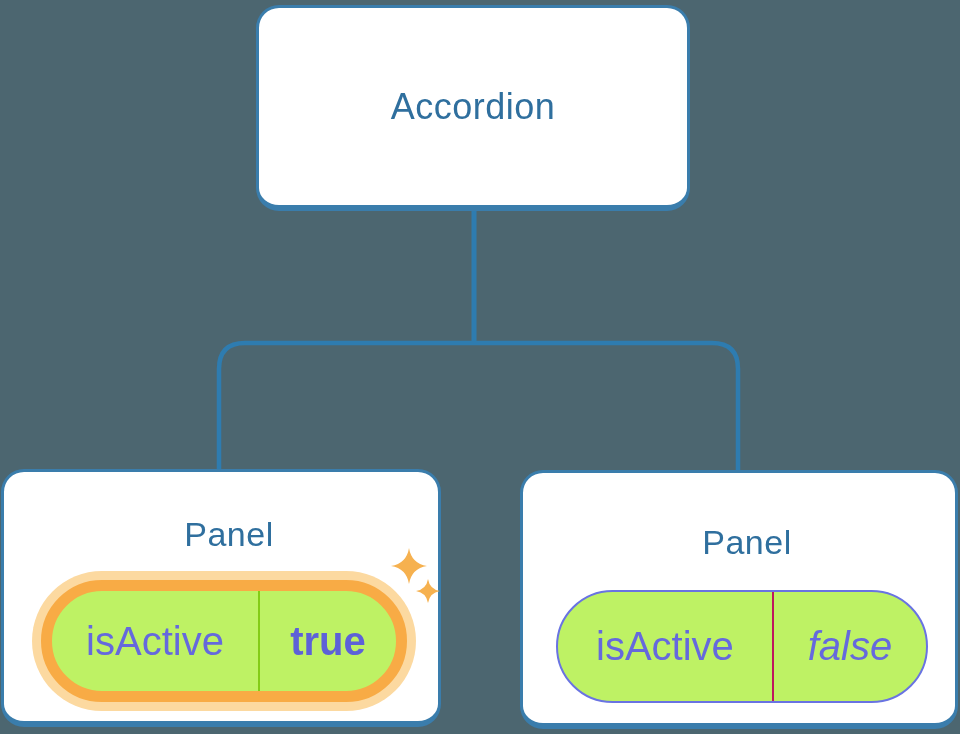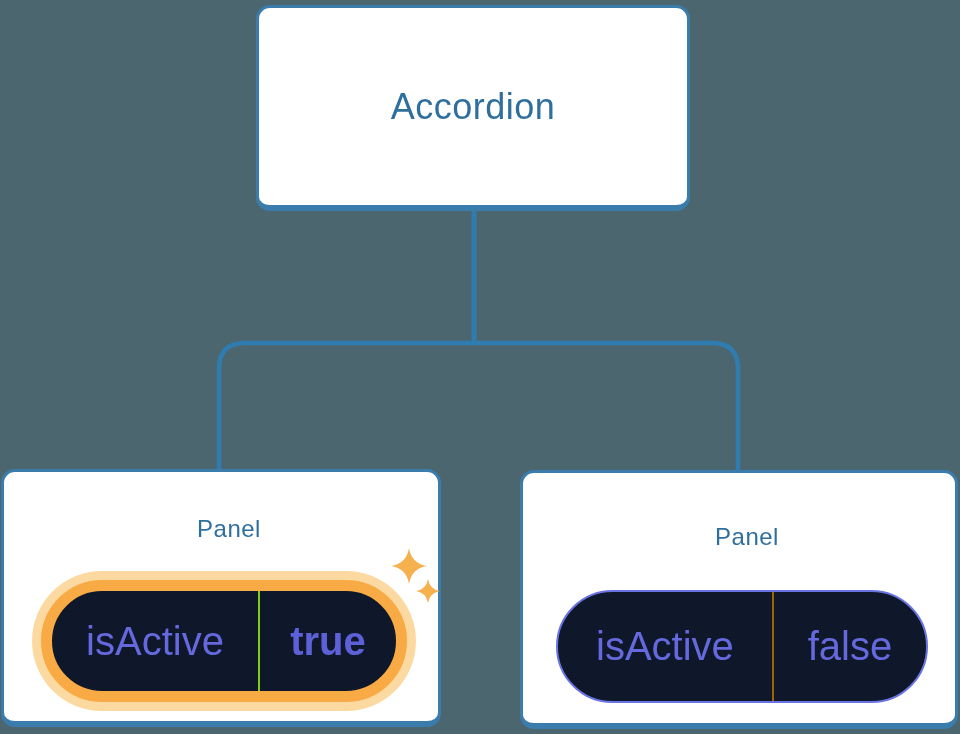--- a/index.html
+++ b/index.html
@@ -15,21 +15,21 @@
     position: absolute;
     left: 0; top: 0;
     width: 960px; height: 734px;
     z-index: 0;
   }
   .node {
     position: absolute;
     background: #ffffff;
     border: 3px solid #3a7dac;
     border-bottom-width: 6px;
-    border-radius: 14px;
+    border-radius: 23px;
     box-sizing: border-box;
     z-index: 1;
   }
   .root-node {
     left: 256px; top: 5px;
     width: 434px; height: 206px;
     display: flex;
     align-items: center;
     justify-content: center;
   }
@@ -39,29 +39,29 @@
     font-weight: 500;
     letter-spacing: 0.5px;
   }
   .panel-left  { left: 1px;   top: 469px; width: 440px; height: 258px; }
   .panel-right { left: 520px; top: 470px; width: 438px; height: 259px; }
   .node-title {
     position: absolute;
     left: 16px; right: 0;
     text-align: center;
     color: #2f6f9e;
-    font-size: 24px;
+    font-size: 34px;
     font-weight: 500;
     letter-spacing: 0.5px;
   }
   .panel-left  .node-title { top: 43px; }
   .panel-right .node-title { top: 50px; }
   .pill {
     position: absolute;
-    background: #0f172a;
+    background: #bef264;
     box-sizing: border-box;
     display: flex;
     align-items: stretch;
     z-index: 2;
   }
   .pill-highlight {
     left: 37px; top: 108px;
     width: 366px; height: 122px;
     border: 11px solid #f8ab45;
     border-radius: 61px;
@@ -76,21 +76,21 @@
   .pill-cell {
     display: flex;
     align-items: center;
     justify-content: center;
     color: #6569dd;
     font-size: 40px;
   }
   .pill-highlight .cell-key   { width: 206px; }
   .pill-highlight .cell-value { width: 136px; border-left: 2px solid #84cc16; }
   .pill-default   .cell-key   { width: 215px; }
-  .pill-default   .cell-value { width: 153px; border-left: 2px solid #a16207; }
+  .pill-default   .cell-value { width: 153px; border-left: 2px solid #be185d; font-style: italic; }
   .value-bold { font-weight: 700; color: #5d61d8; }
   .sparkles {
     position: absolute;
     left: 378px; top: 66px;
     width: 62px; height: 72px;
     z-index: 3;
   }
 </style>
 </head>
 <body>

